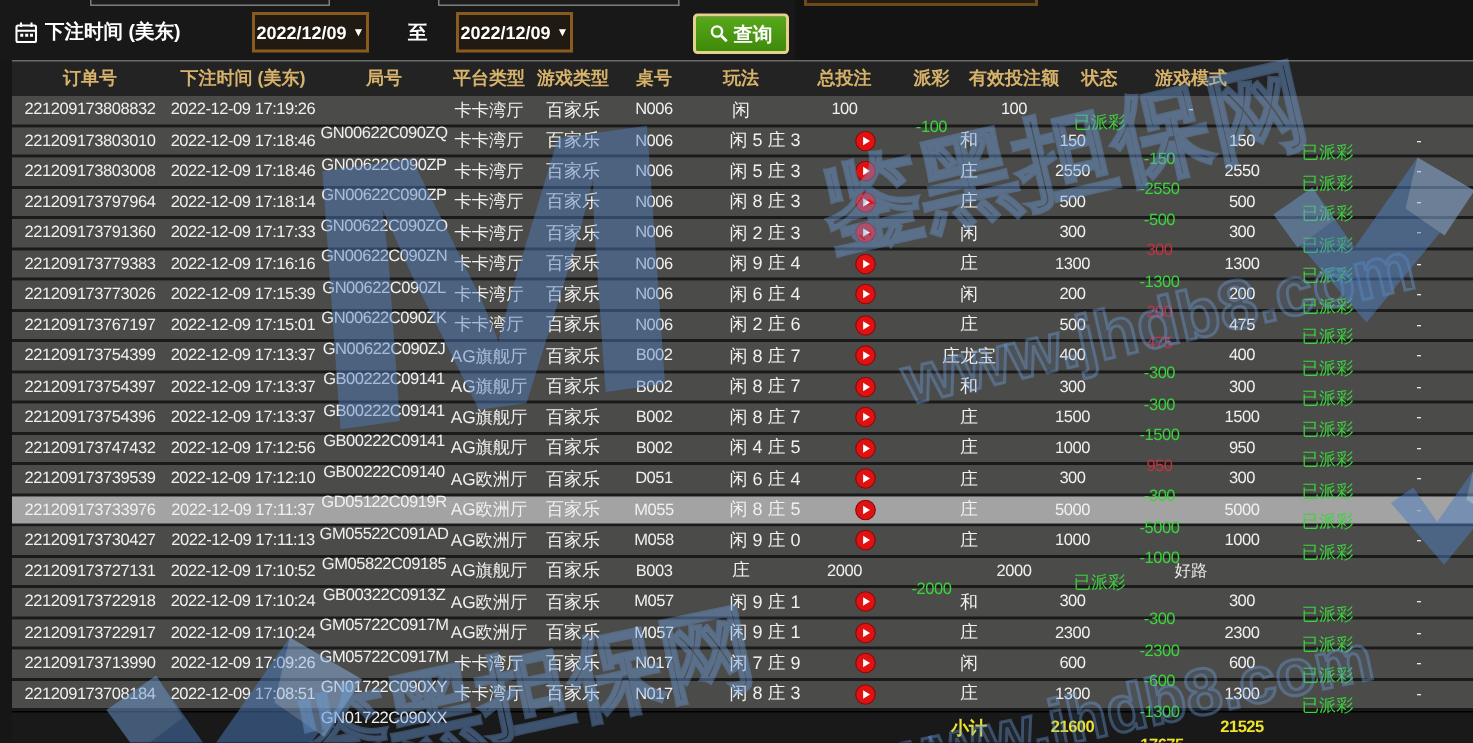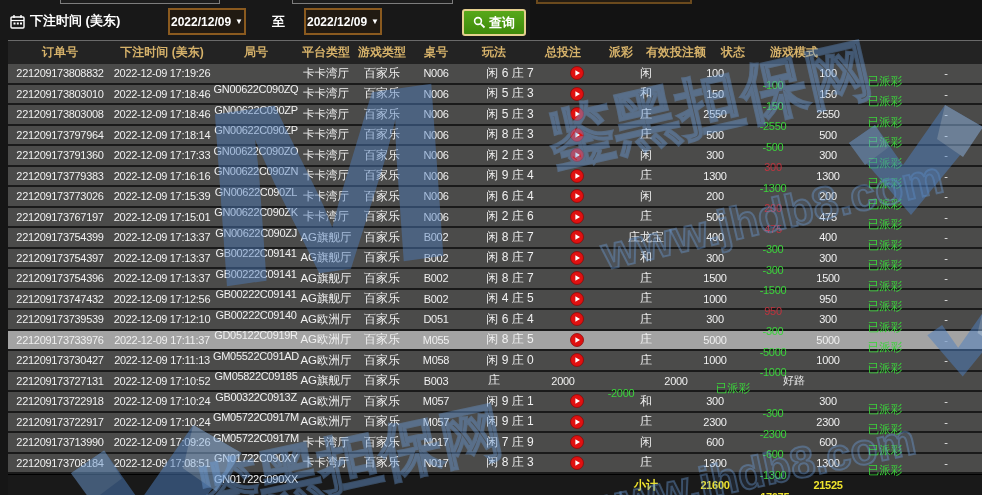--- a/index.html
+++ b/index.html
@@ -125,32 +125,20 @@
       <div class="cell" style="width: 72px;">游戏模式</div>
     </div>
   <div id="rows-container">
   <div class="row">
     <div class="cell c-order num">221209173808832</div>
     <div class="cell c-time num">2022-12-09 17:19:26</div>
     <div class="cell c-round num">GN00622C090ZQ</div>
     <div class="cell c-plat" style="font-size:11.5px;">卡卡湾厅</div>
     <div class="cell c-game">百家乐</div>
     <div class="cell c-tno num">N006</div>
-    <div class="cell c-result">
-      <div class="result-wrap">
-        <span class="result-text">闲 6 庄 7</span>
-        <span class="play-btn">
-          <svg width="14" height="14" viewBox="0 0 14 14">
-            <circle cx="7" cy="7" r="6.5" fill="#e01111"></circle>
-            <circle cx="7" cy="7" r="6.5" fill="none" stroke="#8c0a0a" stroke-width="0.8"></circle>
-            <polygon points="5.4,4.2 10,7 5.4,9.8" fill="#fff"></polygon>
-          </svg>
-        </span>
-      </div>
-    </div>
     <div class="cell c-method">闲</div>
     <div class="cell c-total num">100</div>
     <div class="cell c-payout num green">-100</div>
     <div class="cell c-valid num">100</div>
     <div class="cell c-status status-txt" style="font-size:11.5px;">已派彩</div>
     <div class="cell c-mode mode-txt">-</div>
   </div>
 
   <div class="row">
     <div class="cell c-order num">221209173803010</div>

